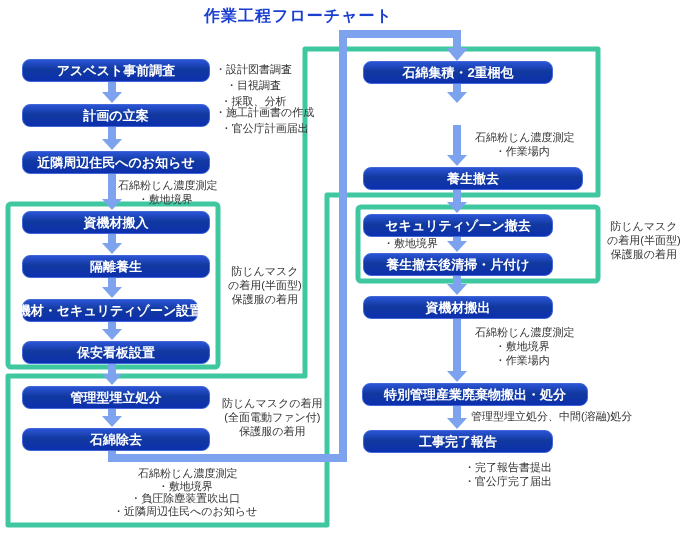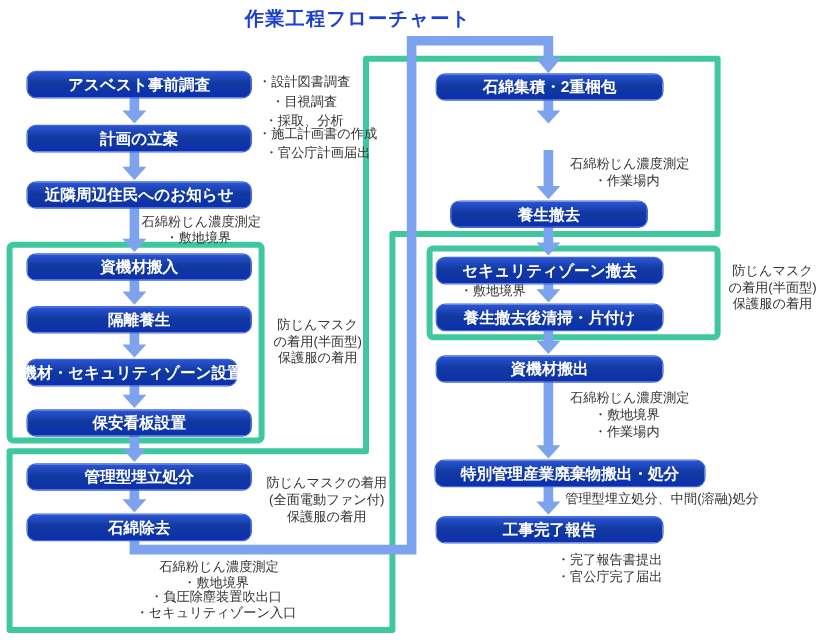--- a/index.html
+++ b/index.html
@@ -65,21 +65,21 @@
   <div class="box" style="left:22px;top:104px;width:188px;">計画の立案</div>
   <div class="box" style="left:22px;top:151px;width:188px;">近隣周辺住民へのお知らせ</div>
   <div class="box" style="left:22px;top:211px;width:188px;">資機材搬入</div>
   <div class="box" style="left:22px;top:255px;width:188px;">隔離養生</div>
   <div class="box" style="left:22px;top:299px;width:176px;">機材・セキュリティゾーン設置</div>
   <div class="box" style="left:22px;top:341px;width:188px;">保安看板設置</div>
   <div class="box" style="left:22px;top:386px;width:188px;">管理型埋立処分</div>
   <div class="box" style="left:22px;top:428px;width:188px;">石綿除去</div>
 
   <div class="box" style="left:363px;top:61px;width:190px;">石綿集積・2重梱包</div>
-  <div class="box" style="left:375px;top:167px;width:165px;">養生撤去</div>
+  <div class="box" style="left:363px;top:167px;width:220px;">養生撤去</div>
   <div class="box" style="left:363px;top:214px;width:190px;">セキュリティゾーン撤去</div>
   <div class="box" style="left:363px;top:253px;width:190px;">養生撤去後清掃・片付け</div>
   <div class="box" style="left:363px;top:296px;width:190px;">資機材搬出</div>
   <div class="box" style="left:362px;top:383px;width:226px;">特別管理産業廃棄物搬出・処分</div>
   <div class="box" style="left:363px;top:430px;width:190px;">工事完了報告</div>
 
   <div class="note loose" style="left:215px;top:61px;">
     <div>・設計図書調査</div>
     <div>・目視調査</div>
     <div>・採取、分析</div>
@@ -99,21 +99,21 @@
   </div>
   <div class="note" style="left:222px;top:396px;">
     <div>防じんマスクの着用</div>
     <div>(全面電動ファン付)</div>
     <div>保護服の着用</div>
   </div>
   <div class="note tight" style="left:113px;top:467px;">
     <div style="padding-left:5px;">石綿粉じん濃度測定</div>
     <div>・敷地境界</div>
     <div>・負圧除塵装置吹出口</div>
-    <div>・セキュリティゾーン入口</div>
+    <div>・近隣周辺住民へのお知らせ</div>
   </div>
 
   <div class="note" style="left:470px;top:130px;">
     <div style="padding-left:5px;">石綿粉じん濃度測定</div>
     <div>・作業場内</div>
   </div>
   <div class="note" style="left:383px;top:236px;">
     <div>・敷地境界</div>
   </div>
   <div class="note" style="left:607px;top:219px;">

